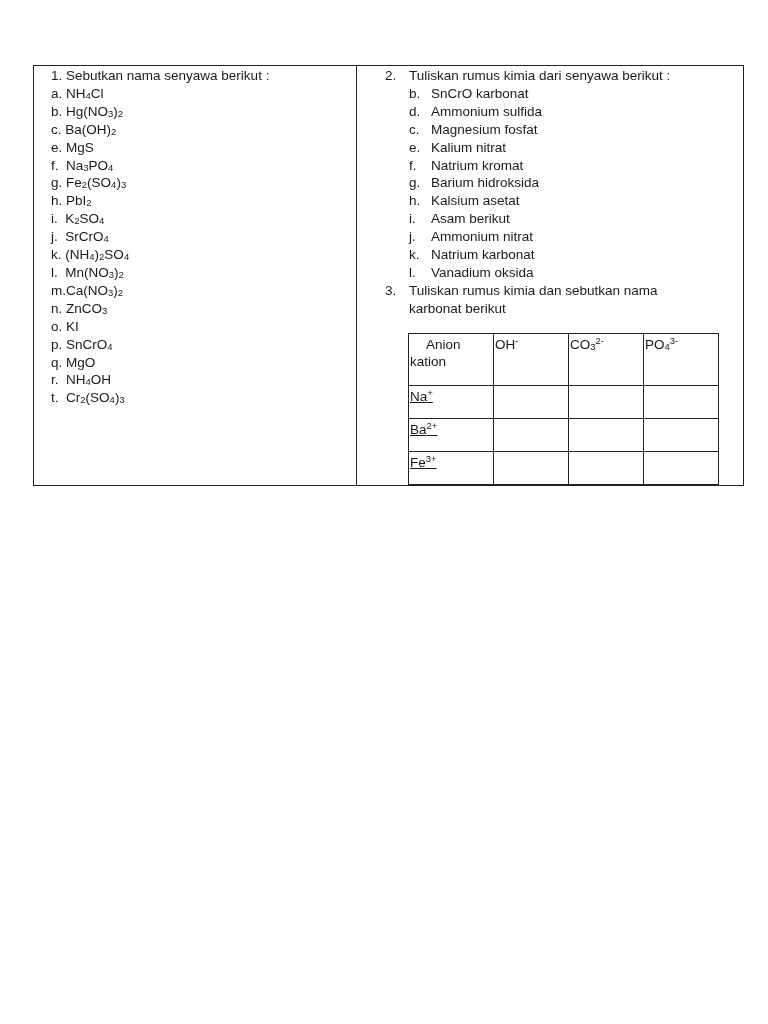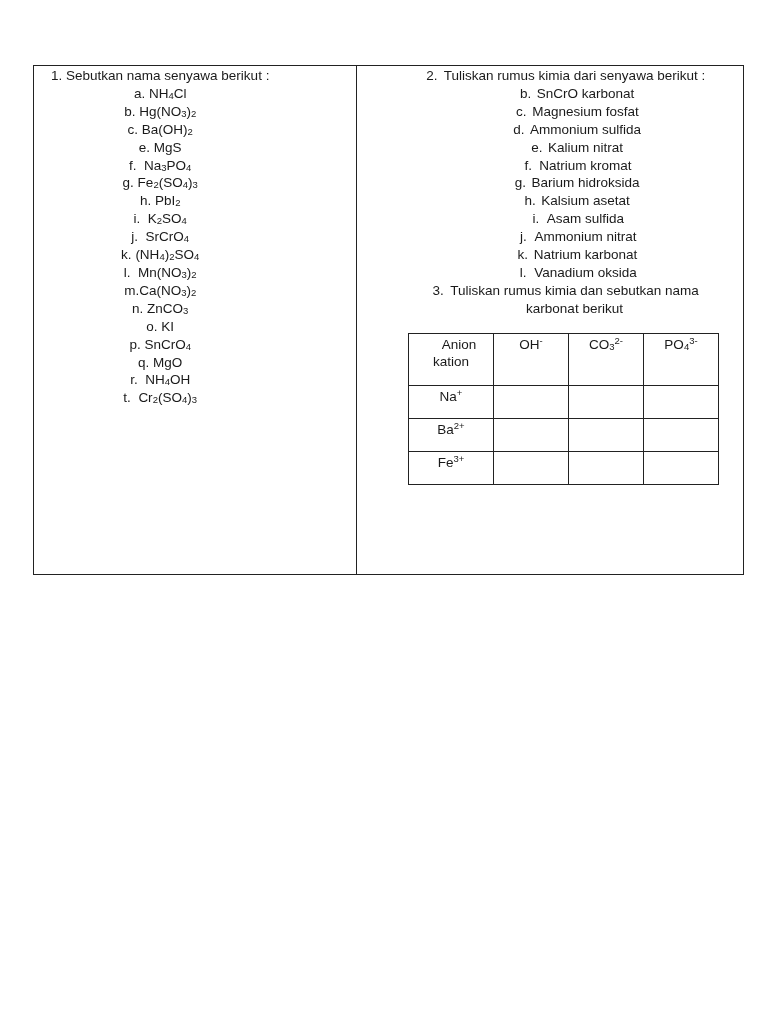--- a/index.html
+++ b/index.html
@@ -1,31 +1,31 @@
 <!DOCTYPE html>
 <html><head>
 <meta charset="utf-8">
 <style>
   html, body { margin:0; padding:0; background:#ffffff; }
   body { width:768px; height:1024px; position:relative; font-family:"Liberation Sans", sans-serif; color:#1a1a1a; font-size:13.5px; }
-  .outer { position:absolute; left:33px; top:65px; width:711px; height:510px; border:1px solid #222; box-sizing:border-box;text-align:center; }
+  .outer { position:absolute; left:33px; top:65px; width:711px; height:421px; border:1px solid #222; box-sizing:border-box; }
   .divider { position:absolute; left:322px; top:0; width:1px; height:100%; background:#222; }
   .col1 { position:absolute; left:17px; top:1px; line-height:17.9px; }
   .col2 { position:absolute; left:351px; top:1px; line-height:17.9px; width:355px; }
   .line { white-space:nowrap; }
   .num { display:inline-block; width:24px; }
   .sub-list { padding-left:24px; }
   .sub-list .lbl { display:inline-block; width:22px; }
   sub { font-size:9.5px; vertical-align:-1px; line-height:0; }
   sup { font-size:9.5px; vertical-align:5px; line-height:0; }
   table.ion { position:absolute; left:374px; top:267px; border-collapse:collapse; }
-  table.ion td { border:1px solid #222; vertical-align:top; padding:2px 12px; box-sizing:border-box; font-size:13.5px; line-height:17px;margin-left:40px; }
+  table.ion td { border:1px solid #222; vertical-align:top; padding:2px 1px; box-sizing:border-box; font-size:13.5px; line-height:17px;margin-left:40px; }
   .c0 { width:85px; } .c1 { width:75px; } .c2 { width:75px; } .c3 { width:75px; }
   .hrow td { height:52px; }
-  .brow td { height:33px; }
+  .brow td { height:33px;text-decoration:underline; }
   .anion { padding-left:16px; display:block; }
 </style>
 </head>
 <body>
 
 <div class="outer">
   <div class="divider"></div>
 
   <div class="col1">
     <div class="line">1. Sebutkan nama senyawa berikut :</div>
@@ -50,27 +50,27 @@
         <div class="line"><span>t.&nbsp; </span><span>Cr</span><sub>2</sub><span>(SO</span><sub>4</sub><span>)</span><sub>3</sub></div>
       </div>
   </div>
 
   <div class="col2">
     <div class="line">
       <span class="num">2.</span><span>Tuliskan rumus kimia dari senyawa berikut :</span>
     </div>
     <div class="sub-list" id="s2-items">
         <div class="line"><span class="lbl">b.</span><span>SnCrO karbonat</span></div>
+        <div class="line"><span class="lbl">d.</span><span>Ammonium sulfida</span></div>
         <div class="line"><span class="lbl">c.</span><span>Magnesium fosfat</span></div>
-        <div class="line"><span class="lbl">d.</span><span>Ammonium sulfida</span></div>
         <div class="line"><span class="lbl">e.</span><span>Kalium nitrat</span></div>
         <div class="line"><span class="lbl">f.</span><span>Natrium kromat</span></div>
         <div class="line"><span class="lbl">g.</span><span>Barium hidroksida</span></div>
         <div class="line"><span class="lbl">h.</span><span>Kalsium asetat</span></div>
-        <div class="line"><span class="lbl">i.</span><span>Asam sulfida</span></div>
+        <div class="line"><span class="lbl">i.</span><span>Asam berikut</span></div>
         <div class="line"><span class="lbl">j.</span><span>Ammonium nitrat</span></div>
         <div class="line"><span class="lbl">k.</span><span>Natrium karbonat</span></div>
         <div class="line"><span class="lbl">l.</span><span>Vanadium oksida</span></div>
       </div>
     <div class="line">
       <span class="num">3.</span><span>Tuliskan rumus kimia dan sebutkan nama</span>
     </div>
     <div class="line" style="padding-left:24px">karbonat berikut</div>
   </div>
 

